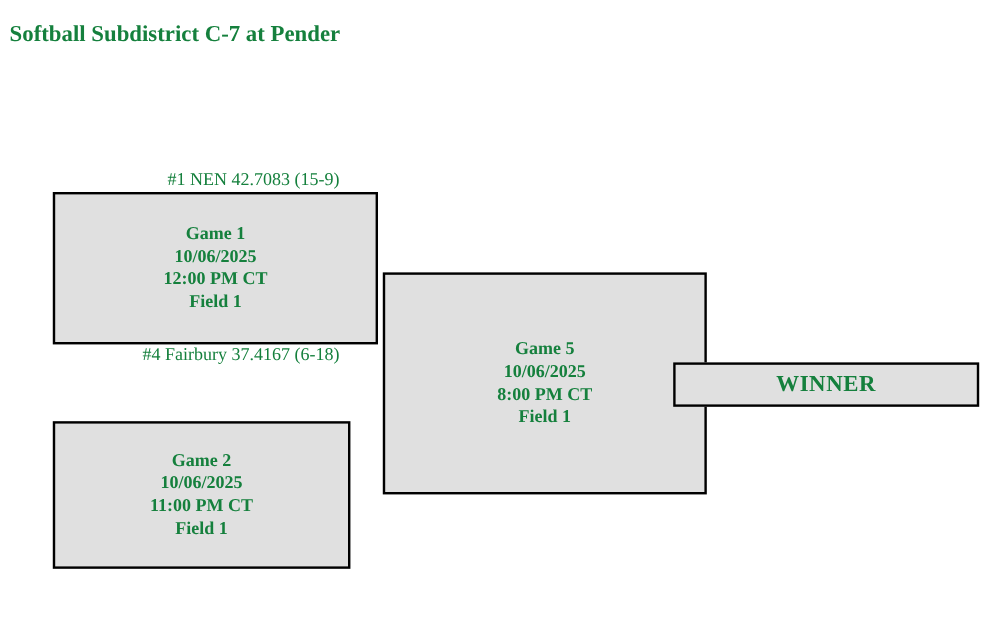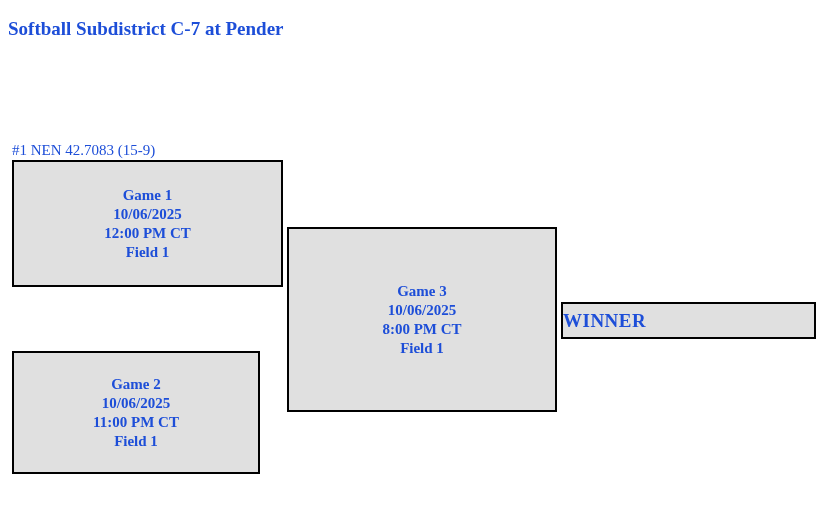--- a/index.html
+++ b/index.html
@@ -6,50 +6,51 @@
     margin: 0;
     padding: 0;
     background: #ffffff;
   }
   #page {
     position: relative;
     width: 827px;
     height: 526px;
     background: #ffffff;
     font-family: "Liberation Serif", serif;
-    color: #1d4ed8;
+    color: #15803d;
     overflow: hidden;
   }
   .page-title {
     position: absolute;
     left: 8px;
     top: 18px;
     font-size: 19px;
     font-weight: bold;
     white-space: nowrap;
   }
   .seed-label {
     position: absolute;
     left: 12px;
     width: 271px;
-    text-align: left;
+    text-align: right;
     font-size: 15px;
     line-height: 16px;
     white-space: nowrap;
   }
   .game-box {
     position: absolute;
     box-sizing: border-box;
     background: #e0e0e0;
     border: 2px solid #000000;
     display: flex;
     flex-direction: column;
     align-items: center;
     justify-content: center;
     text-align: center;
+    margin-left: 32px;
   }
   .game-box .line {
     font-size: 15px;
     font-weight: bold;
     line-height: 19px;
     white-space: nowrap;
   }
   #game1-box { left: 12px;  top: 160px; width: 271px; height: 127px; }
   #game2-box { left: 12px;  top: 351px; width: 248px; height: 123px; }
   #game3-box { left: 287px; top: 227px; width: 270px; height: 185px; }
@@ -57,21 +58,21 @@
     position: absolute;
     left: 561px;
     top: 302px;
     width: 255px;
     height: 37px;
     box-sizing: border-box;
     background: #e0e0e0;
     border: 2px solid #000000;
     display: flex;
     align-items: center;
-    justify-content: flex-start;
+    justify-content: center;
   }
   #winner-box .winner-text {
     font-size: 19px;
     font-weight: bold;
     letter-spacing: 0.5px;
     white-space: nowrap;
   }
   #seed-1 { top: 142px; }
   #seed-4 { top: 288px; }
   #seed-3 { top: 332px; }
@@ -86,32 +87,33 @@
 
   <div class="seed-label" id="seed-1">#1 NEN 42.7083 (15-9)</div>
 
   <div class="game-box" id="game1-box">
     <div class="line">Game 1</div>
     <div class="line">10/06/2025</div>
     <div class="line">12:00 PM CT</div>
     <div class="line">Field 1</div>
   </div>
 
+  <div class="seed-label" id="seed-4">#4 Fairbury 37.4167 (6-18)</div>
 
 
   <div class="game-box" id="game2-box">
     <div class="line">Game 2</div>
     <div class="line">10/06/2025</div>
     <div class="line">11:00 PM CT</div>
     <div class="line">Field 1</div>
   </div>
 
 
   <div class="game-box" id="game3-box">
-    <div class="line">Game 3</div>
+    <div class="line">Game 5</div>
     <div class="line">10/06/2025</div>
     <div class="line">8:00 PM CT</div>
     <div class="line">Field 1</div>
   </div>
 
   <div id="winner-box">
     <div class="winner-text">WINNER</div>
   </div>
 
 </div>

